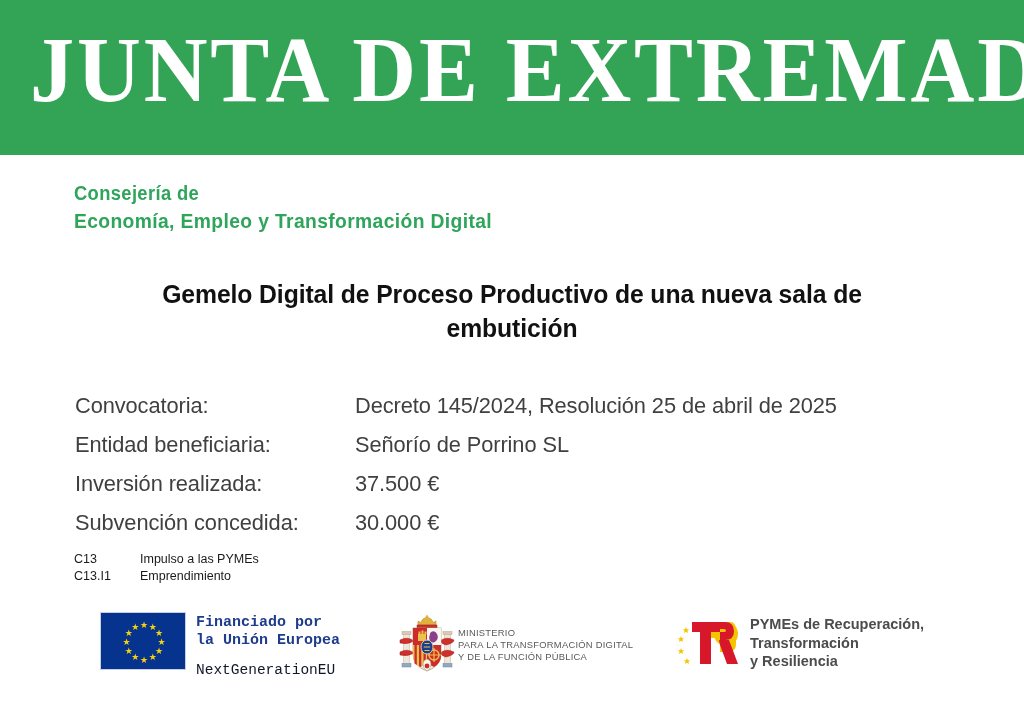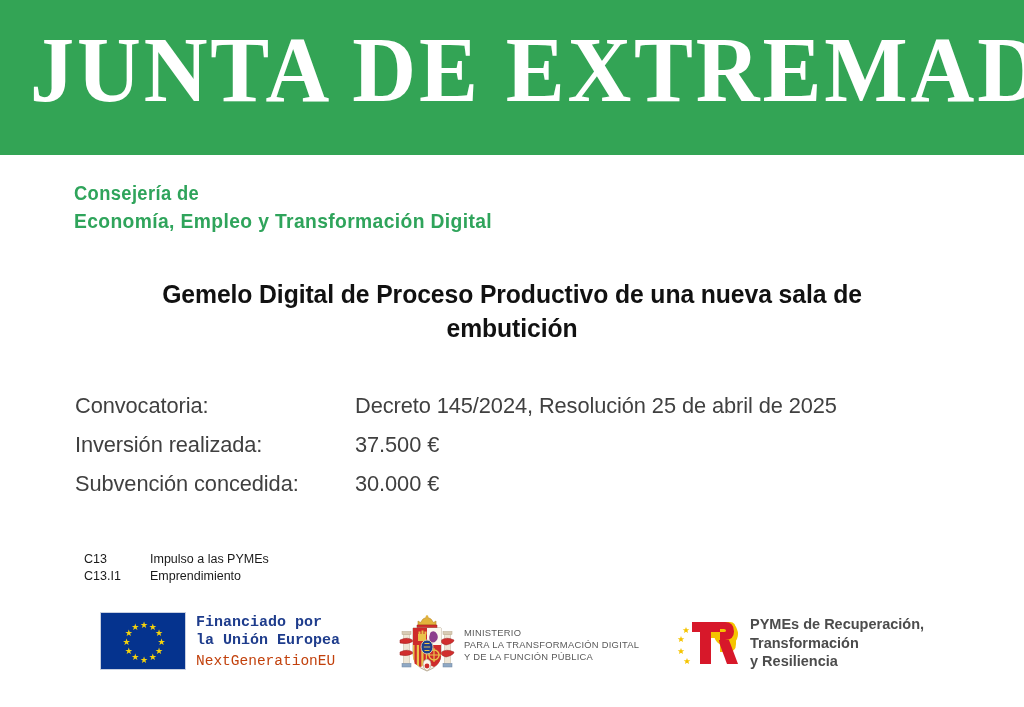--- a/index.html
+++ b/index.html
@@ -104,21 +104,21 @@
   .data-row .rvalue {
     flex: 1 1 auto;
     white-space: nowrap;
     transform: scaleX(0.97);
     transform-origin: left center;
   }
 
   
   .codes {
     position: absolute;
-    left: 84px;
+    left: 74px;
     top: 551px;
   }
   .code-row {
     display: flex;
     height: 17px;
     line-height: 17px;
     font-size: 12.5px;
     color: #1a1a1a;
   }
   .code-row .ckey {
@@ -172,44 +172,44 @@
     font-family: Liberation Mono, monospace;
   }
   .eu-text-main {
     color: #1E3C8C;
     font-weight: 700;
     font-size: 15px;
     line-height: 17.5px;
     white-space: nowrap;
   }
   .eu-text-sub {
-    color: #c2410c;
+    color: #0f172a;
     font-weight: 400;
     font-size: 14.5px;
     line-height: 19px;
-    margin-top: 3px;
+    margin-top: 12px;
     white-space: nowrap;
   }
 
   
   .logo-ministry {
     position: absolute;
     left: 398px;
     top: 8px;
     display: flex;
     align-items: center;
   }
   .coa {
     position: relative;
     width: 58px;
     height: 62px;
     flex: 0 0 auto;
   }
   .ministry-text {
-    margin-left: 8px;
+    margin-left: 2px;
     color: #595959;
     font-size: 9.4px;
     line-height: 12.2px;
     letter-spacing: 0.25px;
     white-space: nowrap;
   }
 
   
   .logo-prtr {
     position: absolute;
@@ -247,20 +247,24 @@
 
 <div class="main-title">Gemelo Digital de Proceso Productivo de una nueva sala de embutición</div>
 
 <div class="data-rows">
 
   <div class="data-row">
     <div class="rlabel">Convocatoria:</div>
     <div class="rvalue">Decreto 145/2024, Resolución 25 de abril de 2025</div>
   </div>
 
+  <div class="data-row">
+    <div class="rlabel">Entidad beneficiaria:</div>
+    <div class="rvalue">Señorío de Porrino SL</div>
+  </div>
 
   <div class="data-row">
     <div class="rlabel">Inversión realizada:</div>
     <div class="rvalue">37.500 €</div>
   </div>
 
   <div class="data-row">
     <div class="rlabel">Subvención concedida:</div>
     <div class="rvalue">30.000 €</div>
   </div>

